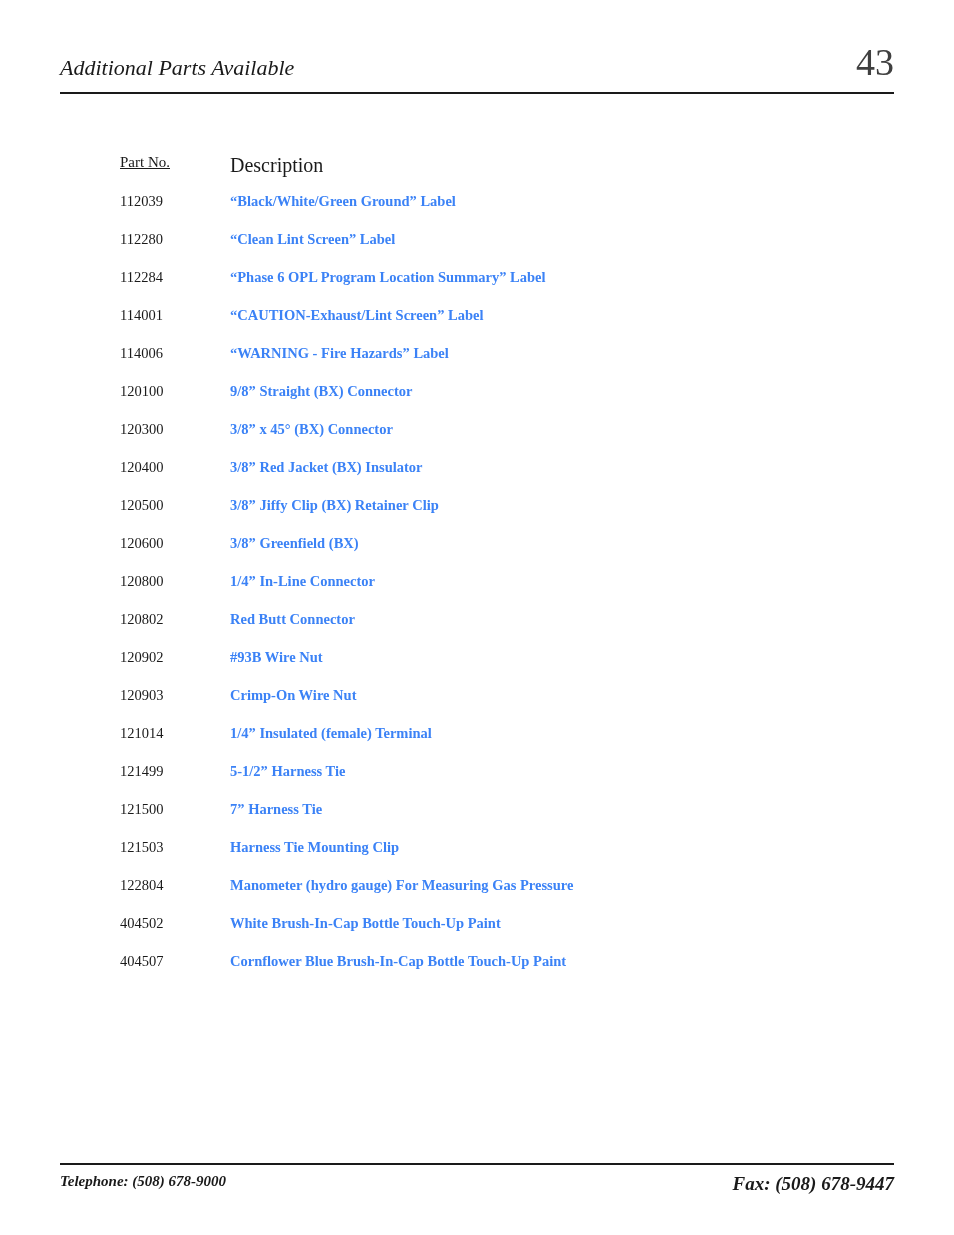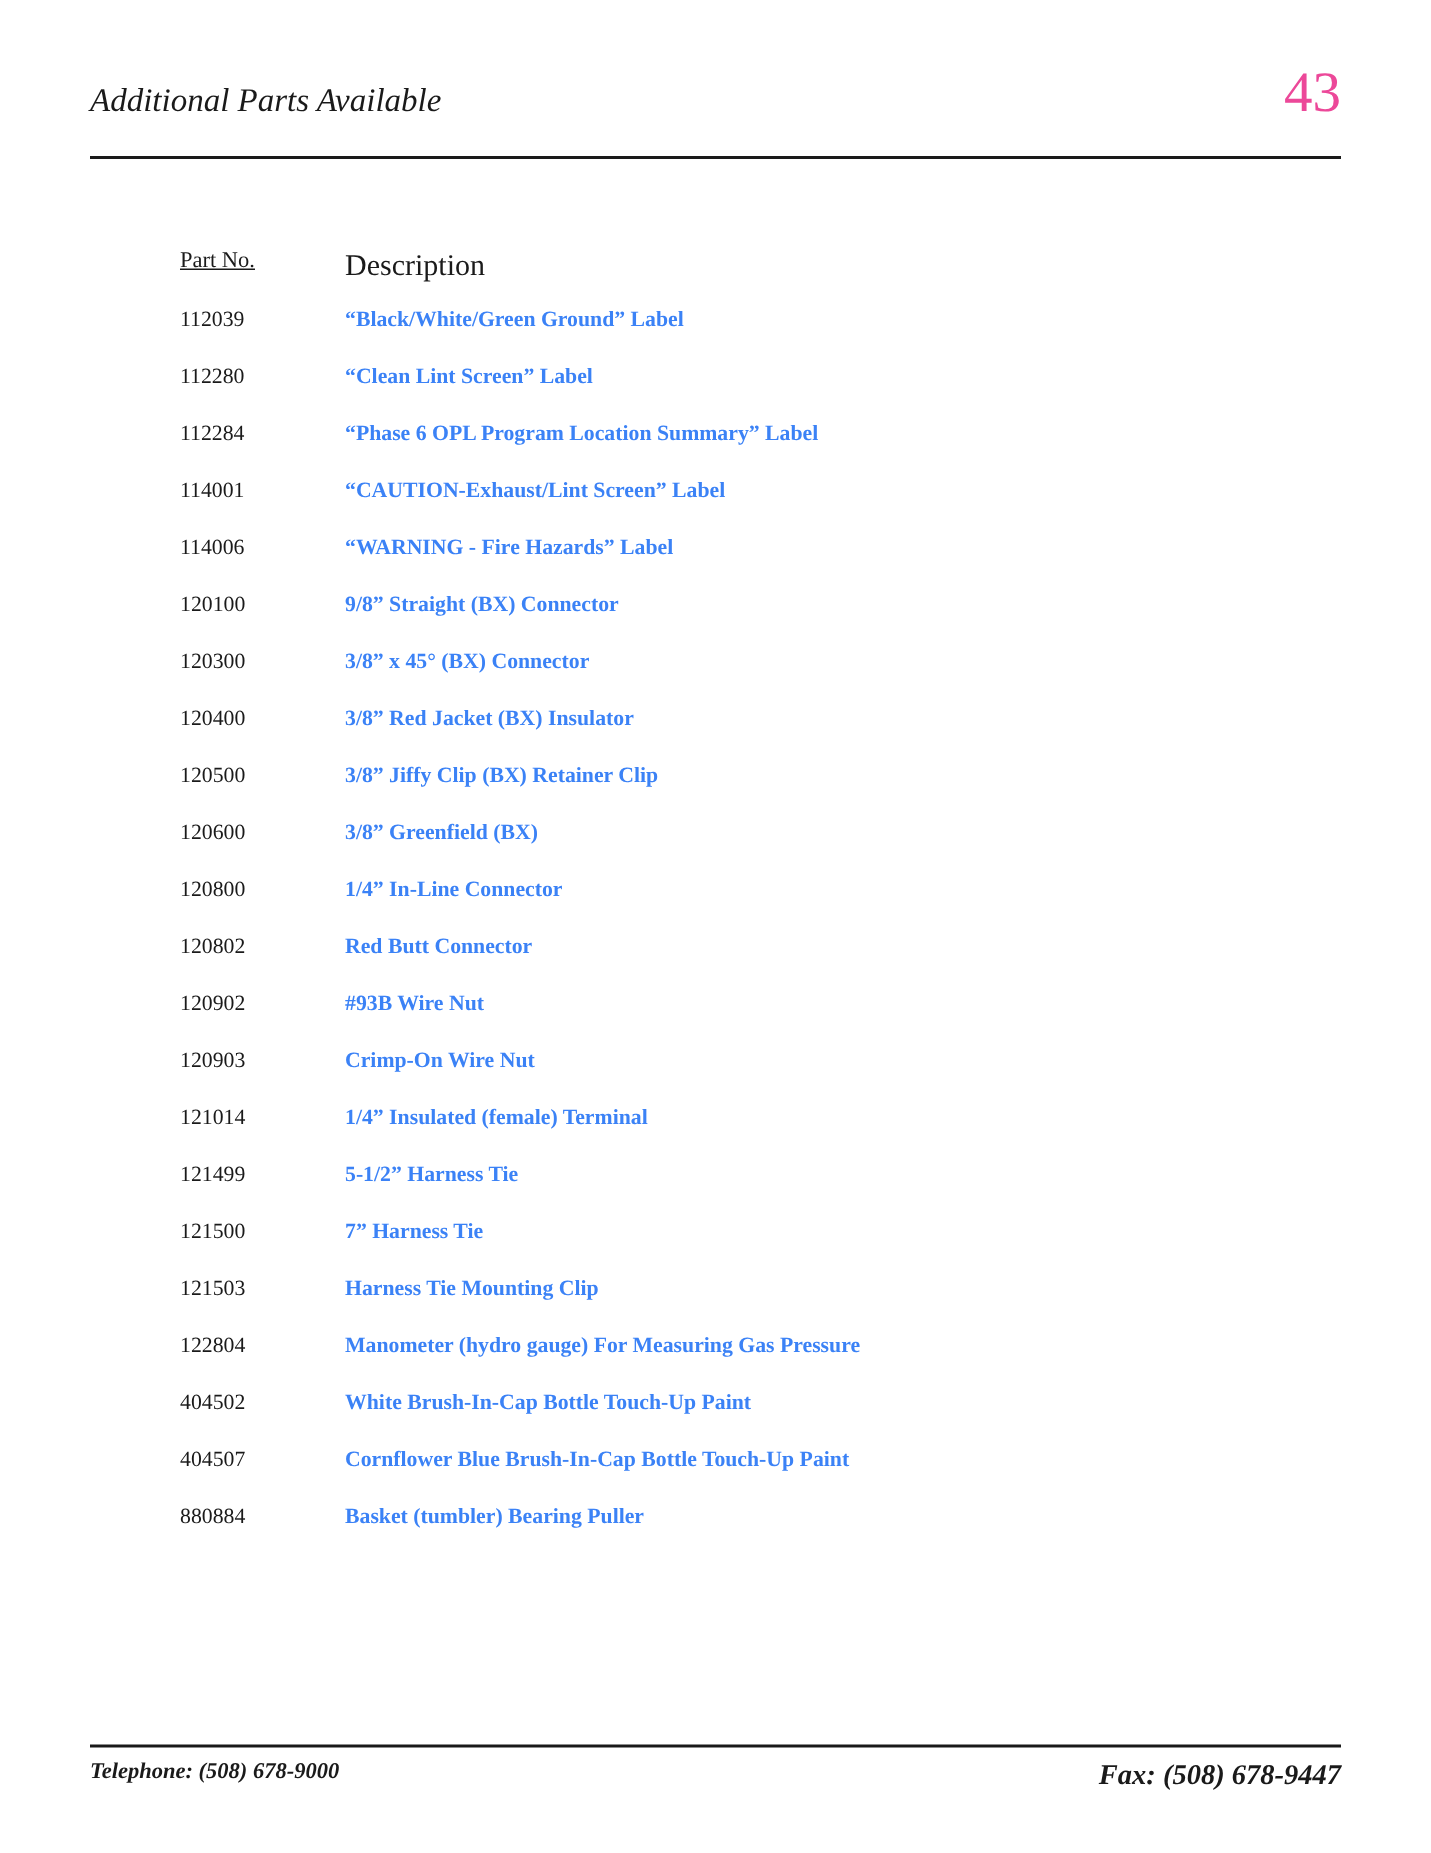--- a/index.html
+++ b/index.html
@@ -24,36 +24,36 @@
       padding: 40px 60px 60px 60px;
       position: relative;
       background: #fff;
     }
 
     .header {
       display: flex;
       justify-content: space-between;
       align-items: baseline;
       border-bottom: 2px solid #1a1a1a;
-      padding-bottom: 20px;
+      padding-bottom: 8px;
       margin-bottom: 60px;
       gap: 40px;
     }
 
     .header-title {
       font-style: italic;
       font-size: 22px;
       font-weight: normal;
       color: #1a1a1a;
     }
 
     .header-page-number {
       font-size: 38px;
       font-weight: normal;
-      color: #ec4899;
+      color: #404040;
       font-style: normal;
     }
 
     .parts-table {
       margin-top: 20px;
       margin-left: 60px;
     }
 
     .col-headers {
       display: flex;
@@ -212,24 +212,20 @@
           <span class="part-description">Manometer (hydro gauge) For Measuring Gas Pressure</span>
         </div>
         <div class="part-row">
           <span class="part-number">404502</span>
           <span class="part-description">White Brush-In-Cap Bottle Touch-Up Paint</span>
         </div>
         <div class="part-row">
           <span class="part-number">404507</span>
           <span class="part-description">Cornflower Blue Brush-In-Cap Bottle Touch-Up Paint</span>
         </div>
-        <div class="part-row">
-          <span class="part-number">880884</span>
-          <span class="part-description">Basket (tumbler) Bearing Puller</span>
-        </div>
       </div>
   </div>
 
   <div class="footer">
     <span class="footer-left">Telephone: (508) 678-9000</span>
     <span class="footer-right">Fax: (508) 678-9447</span>
   </div>
 
 </div>
 

